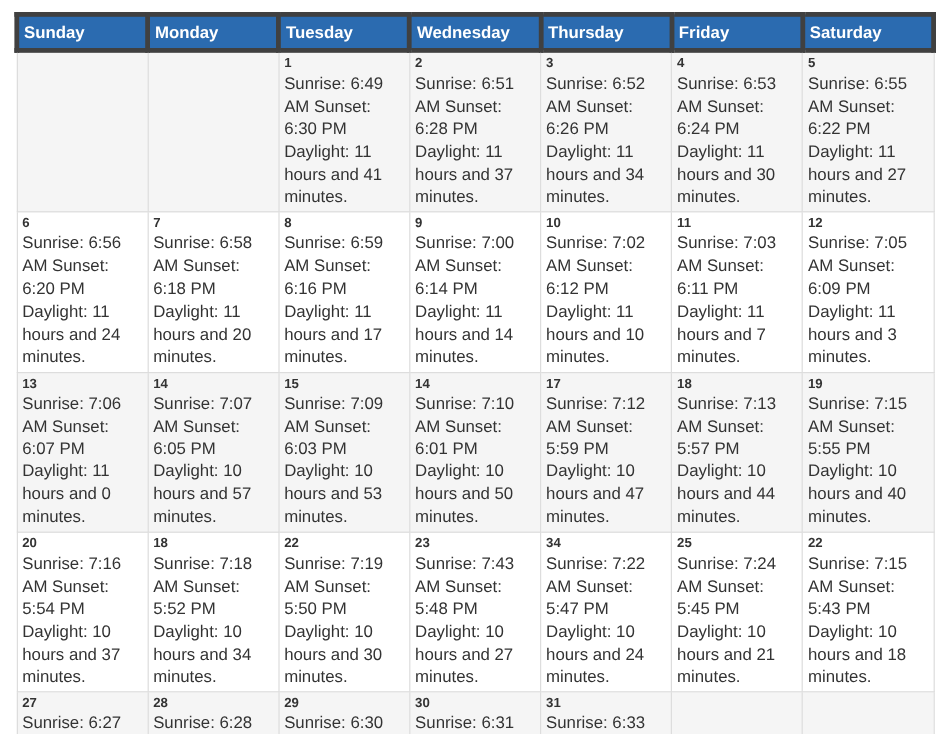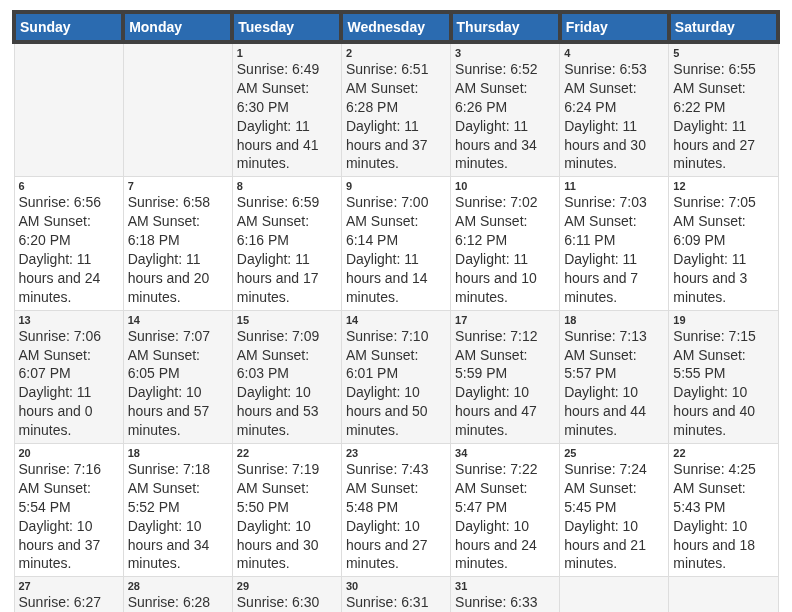--- a/index.html
+++ b/index.html
@@ -267,21 +267,21 @@
 Daylight: 10 hours and 24 minutes.</div>
           </td>
           <td>
             <span class="day-num">25</span>
             <div class="day-info">Sunrise: 7:24 AM
 Sunset: 5:45 PM
 Daylight: 10 hours and 21 minutes.</div>
           </td>
           <td>
             <span class="day-num">22</span>
-            <div class="day-info">Sunrise: 4:25 AM
+            <div class="day-info">Sunrise: 7:15 AM
 Sunset: 5:43 PM
 Daylight: 10 hours and 18 minutes.</div>
           </td>
         </tr>
         <tr>
           <td>
             <span class="day-num">27</span>
             <div class="day-info">Sunrise: 6:27 AM
 Sunset: 4:41 PM
 Daylight: 10 hours and 14 minutes.</div>

